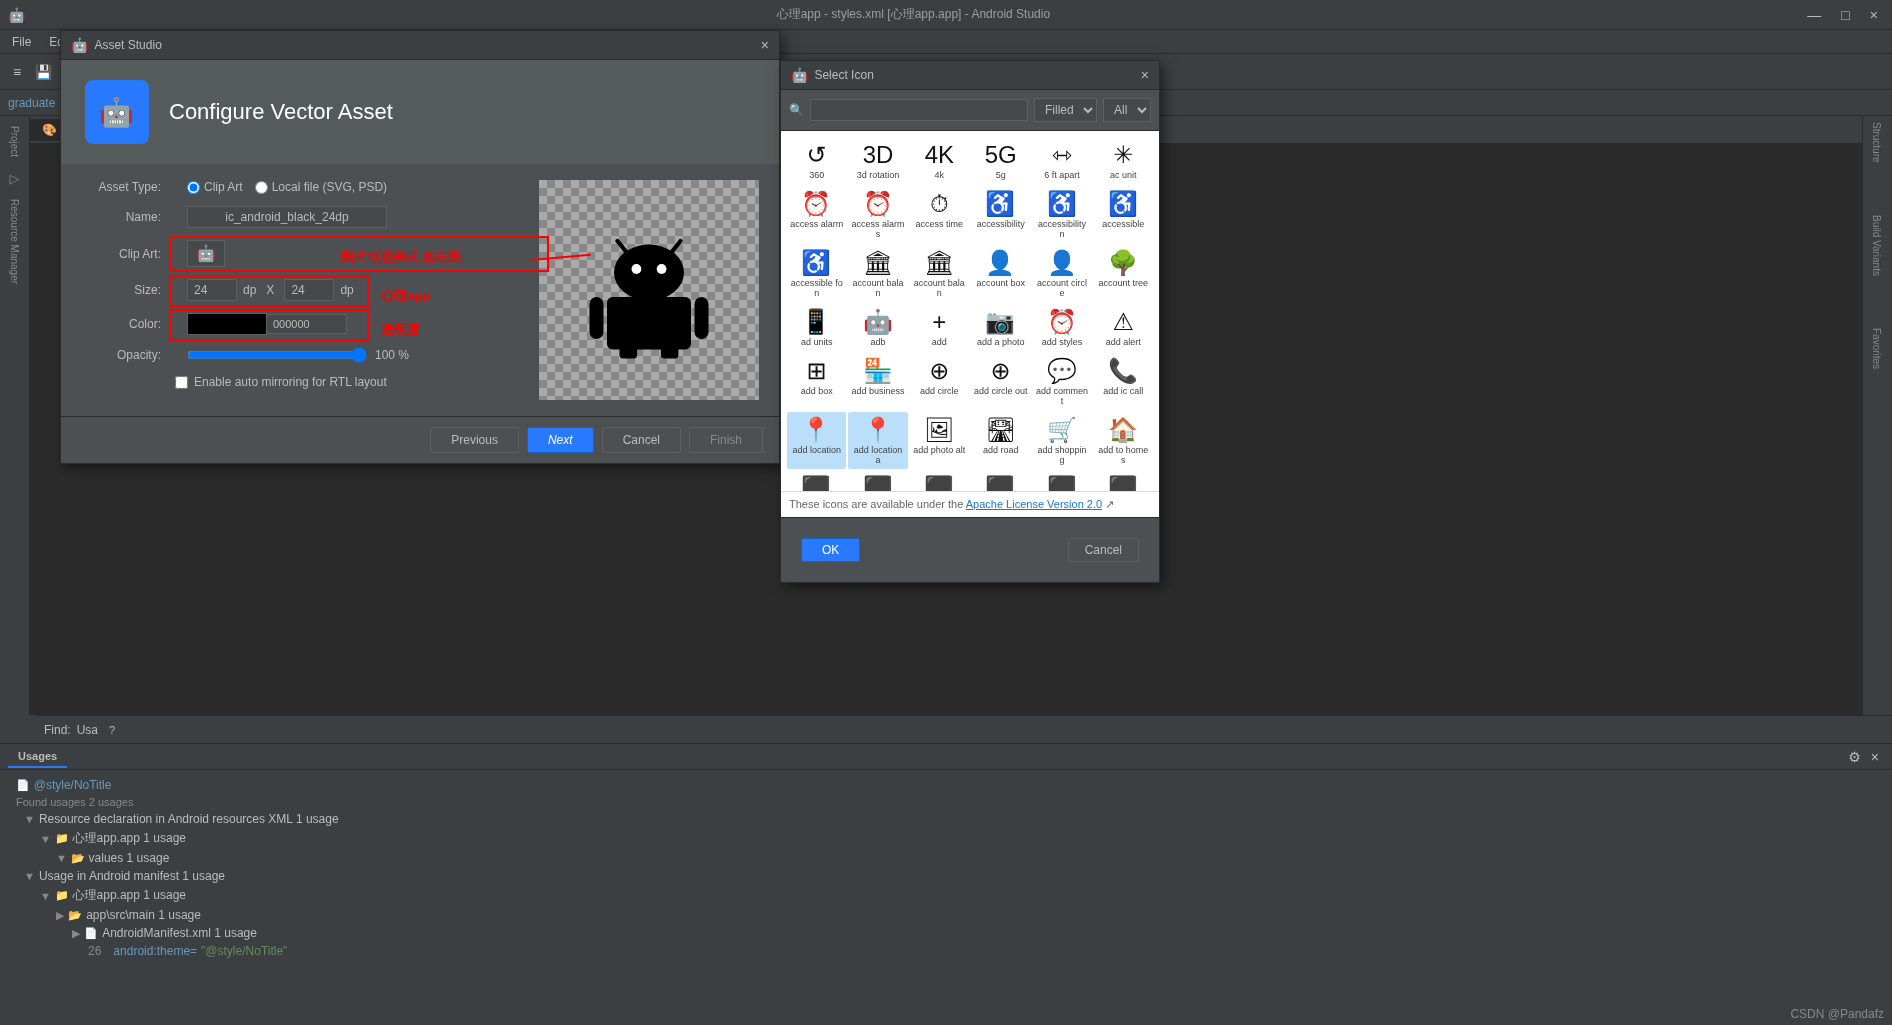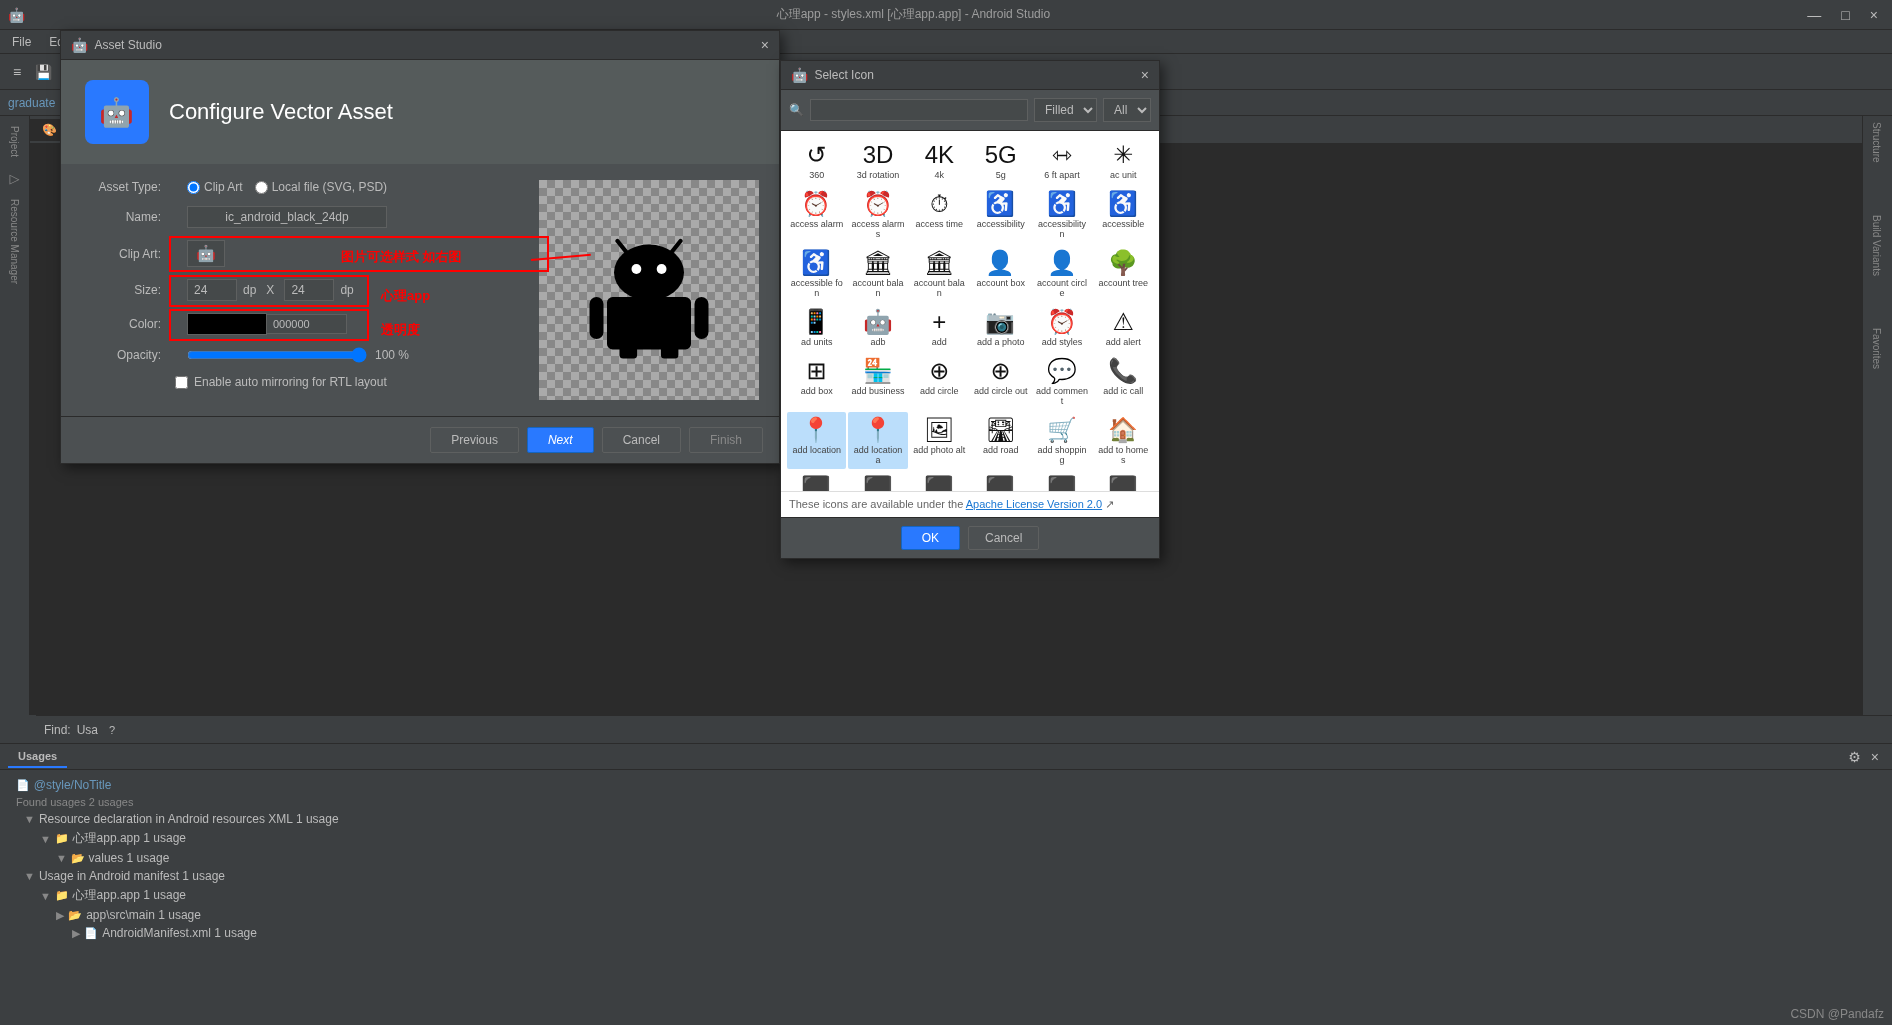--- a/index.html
+++ b/index.html
@@ -393,23 +393,23 @@
     .icon-footer-text {
       padding: 6px 8px;
       font-size: 11px;
       color: #666;
       background: white;
       border-top: 1px solid #ddd;
     }
     .icon-footer-text a { color: #1976D2; }
     .icon-dialog-footer {
       display: flex;
-      justify-content: center;
+      justify-content: space-between;
       gap: 8px;
-      padding: 8px;
+      padding: 20px;
       background: #4c5052;
       border-top: 1px solid #2b2b2b;
     }
     .btn-ok {
       background: #2979FF;
       border: 1px solid #1565C0;
       color: white;
       padding: 4px 20px;
       cursor: pointer;
       font-size: 12px;
@@ -616,20 +616,25 @@
     <div class="tree-item" style="padding-left:48px;">
       <span class="tree-icon">▶</span>
       <span class="tree-icon">📂</span>
       <span>app\src\main  1 usage</span>
     </div>
     <div class="tree-item" style="padding-left:64px;">
       <span class="tree-icon">▶</span>
       <span class="tree-icon">📄</span>
       <span>AndroidManifest.xml  1 usage</span>
     </div>
+    <div class="tree-item" style="padding-left:80px;">
+      <span style="color:#888; margin-right:8px;">26</span>
+      <span style="color:#6897bb;">android:theme=</span>
+      <span style="color:#6A8759;">"@style/NoTitle"</span>
+    </div>
   </div>
 </div>
 
 <div class="watermark" style="position:fixed; bottom:4px; right:8px; z-index:100;">CSDN @Pandafz</div>
 
 <div class="dialog-asset-studio">
   <div class="dialog-titlebar">
     <div class="dialog-title">
       <span style="color:#4CAF50; font-size:14px;">🤖</span>
       <span>Asset Studio</span>

